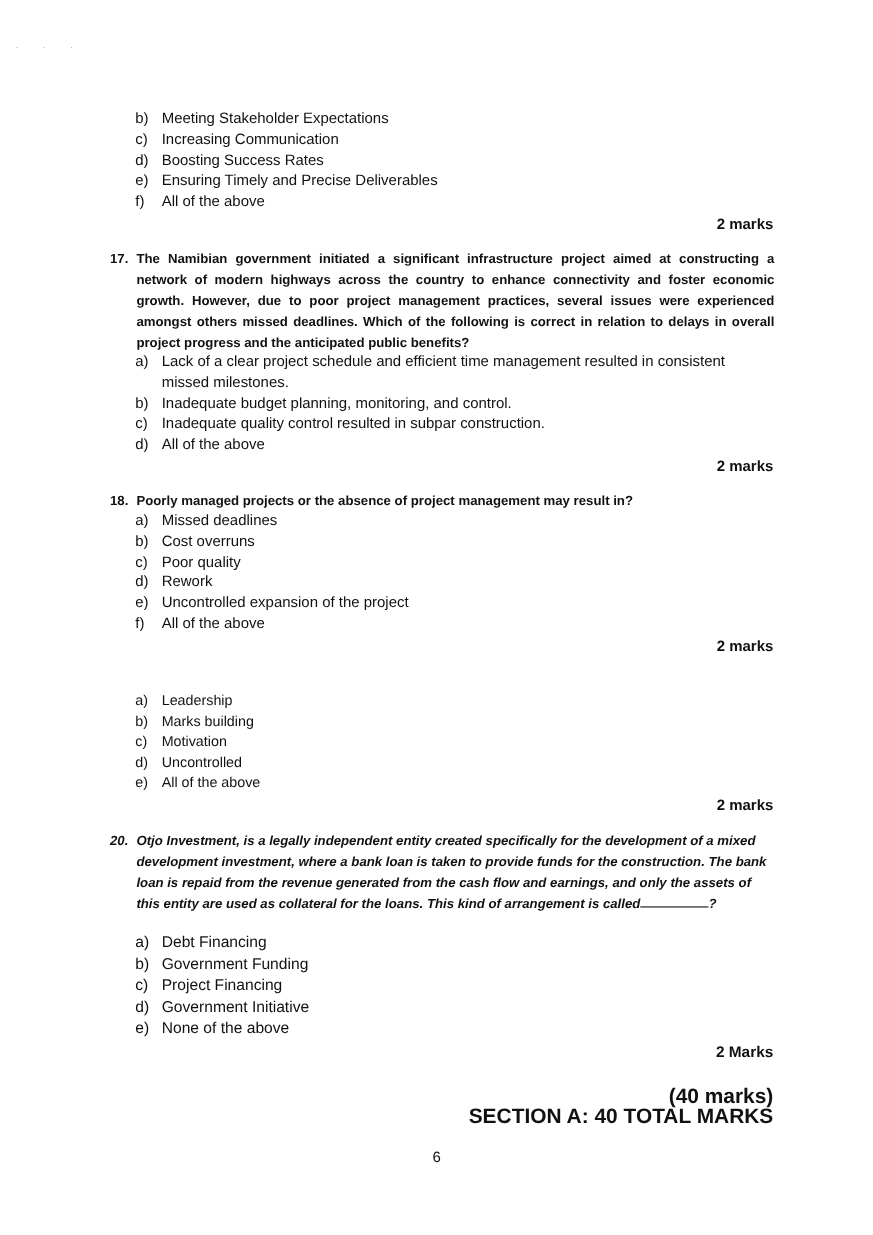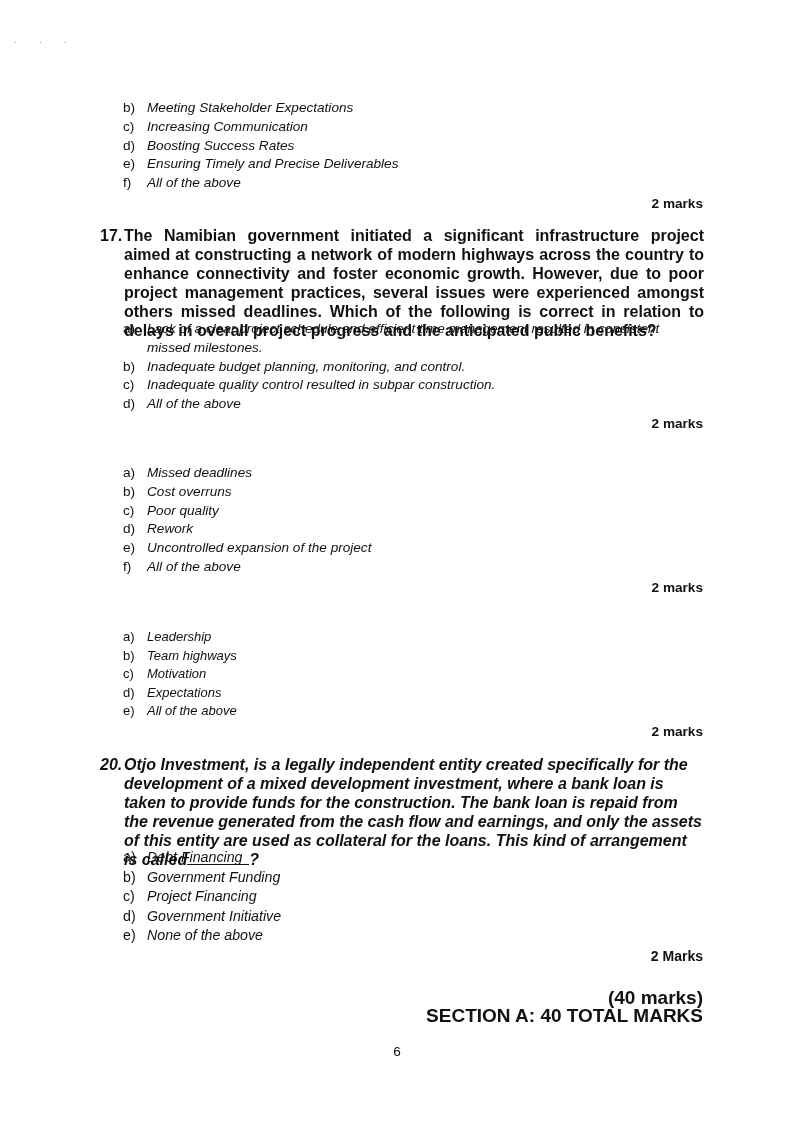--- a/index.html
+++ b/index.html
@@ -3,23 +3,23 @@
 <meta charset="utf-8">
 <style>
   html, body { margin: 0; padding: 0; background: #ffffff; }
   body { width: 794px; height: 1123px; position: relative; overflow: hidden;
          font-family: "Liberation Sans", sans-serif; color: #111; }
   .page { position: absolute; left: 0; top: 0; width: 794px; height: 1123px; background: #fff; }
   .specks { position: absolute; left: 14px; top: 38px; font-size: 8px; color: #888; letter-spacing: 10px; }
   .opts { position: absolute; left: 123px; font-size: 13.6px; line-height: 18.8px; }
   .opt { display: flex; }
   .opt .lbl { width: 24px; flex: none; }
-  .opt .txt { flex: 1; font-style: italic; }
+  .opt .txt { flex: 1; }
   .marks { position: absolute; right: 91px; font-weight: bold; font-size: 13.6px; text-align: left; }
-  .question { position: absolute; left: 100px; width: 604px; font-weight: bold; font-size: 16px; line-height: 19px; }
+  .question { position: absolute; left: 100px; width: 604px; font-weight: bold; font-size: 12px; line-height: 19px; }
   .q-num { position: absolute; left: 0; top: 0; }
   .q-text { margin-left: 24px; }
   .q-text.justify { text-align: justify; }
   .blank { display: inline-block; width: 62px; border-bottom: 1px solid #111; height: 12px; vertical-align: baseline; }
   .footer-line { position: absolute; right: 91px; font-weight: bold; font-size: 19px; text-align: right; }
   .page-num { position: absolute; left: 0; width: 794px; top: 1044px; text-align: center; font-size: 13.6px; }
 </style>
 </head>
 <body>
 
@@ -67,20 +67,24 @@
         <span class="lbl">c)</span>
         <span class="txt">Inadequate quality control resulted in subpar construction.</span>
       </div>
     <div class="opt">
         <span class="lbl">d)</span>
         <span class="txt">All of the above</span>
       </div>
   </div>
   <div class="marks" style="top:416px;">2 marks</div>
 
+  <div class="question" style="top:446px;">
+    <span class="q-num">18.</span>
+    <div class="q-text">Poorly managed projects or the absence of project management may result in?</div>
+  </div>
   <div class="opts" style="top:464px;">
     <div class="opt">
         <span class="lbl">a)</span>
         <span class="txt">Missed deadlines</span>
       </div>
     <div class="opt">
         <span class="lbl">b)</span>
         <span class="txt">Cost overruns</span>
       </div>
     <div class="opt">
@@ -102,29 +106,29 @@
   </div>
   <div class="marks" style="top:580px;">2 marks</div>
 
   <div class="opts" style="top:628px; font-size:13px; line-height:18.5px;">
     <div class="opt">
         <span class="lbl">a)</span>
         <span class="txt">Leadership</span>
       </div>
     <div class="opt">
         <span class="lbl">b)</span>
-        <span class="txt">Team highways</span>
+        <span class="txt">Marks building</span>
       </div>
     <div class="opt">
         <span class="lbl">c)</span>
         <span class="txt">Motivation</span>
       </div>
     <div class="opt">
         <span class="lbl">d)</span>
-        <span class="txt">Expectations</span>
+        <span class="txt">Uncontrolled</span>
       </div>
     <div class="opt">
         <span class="lbl">e)</span>
         <span class="txt">All of the above</span>
       </div>
   </div>
   <div class="marks" style="top:724px;">2 marks</div>
 
   <div class="question" style="top:755px;font-style:italic;">
     <span class="q-num">20.</span>

